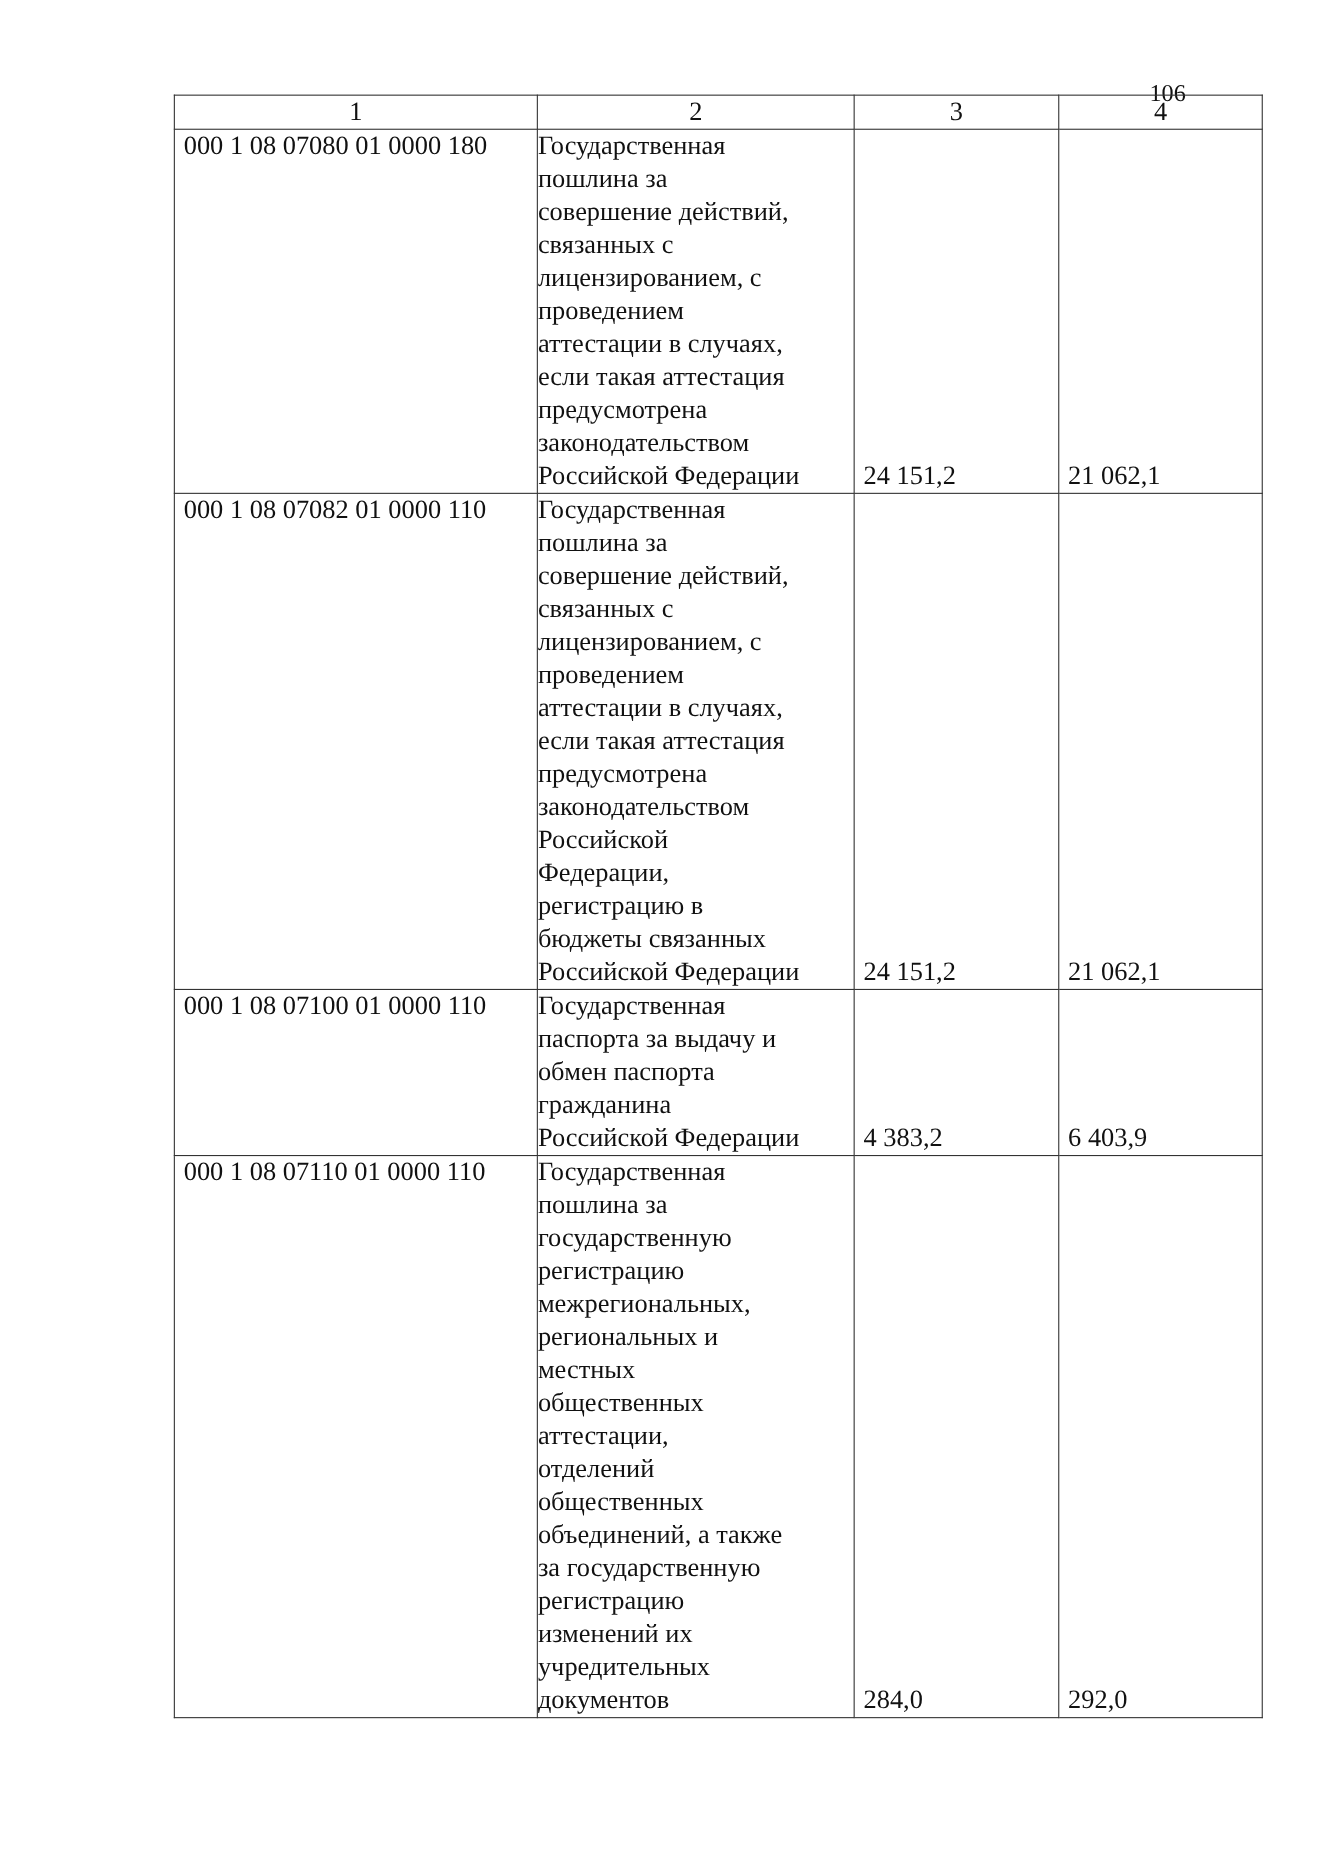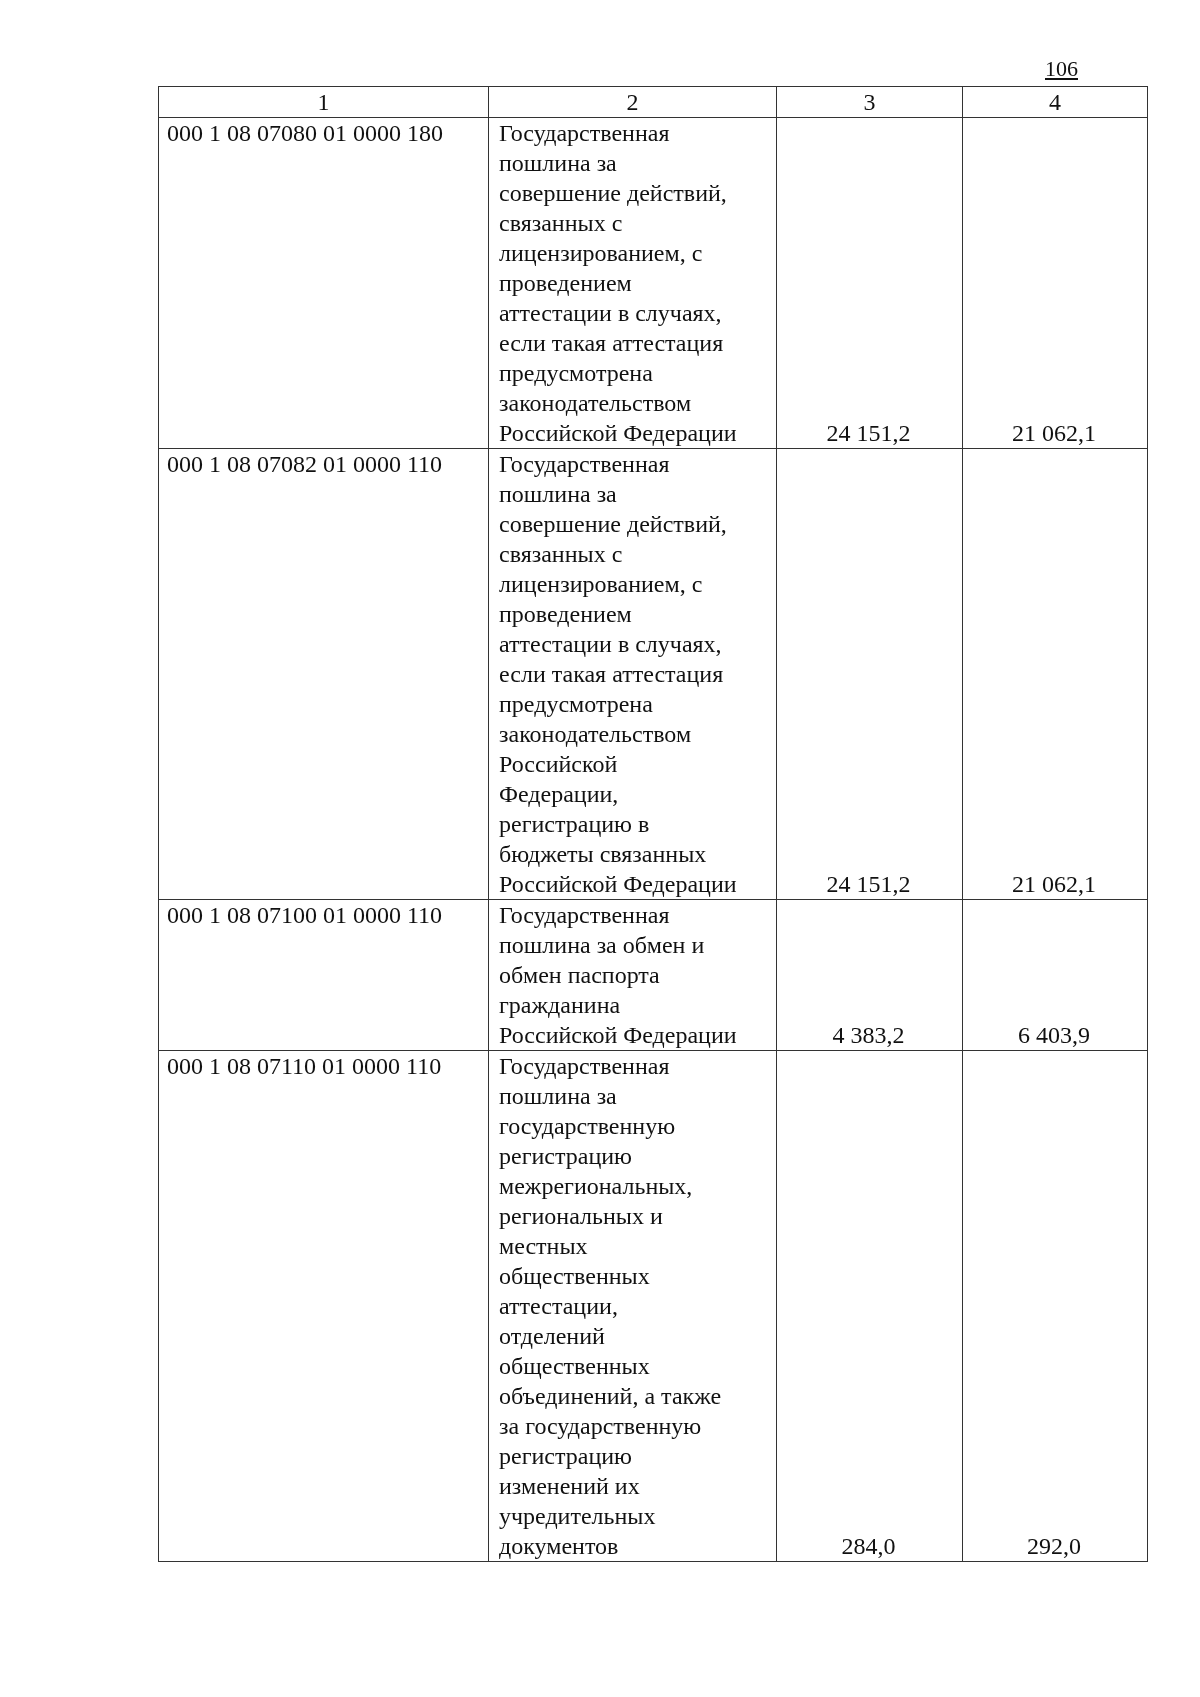--- a/index.html
+++ b/index.html
@@ -9,27 +9,26 @@
     }
     body {
       width: 1200px;
       height: 1697px;
       position: relative;
       font-family: "Liberation Serif", "DejaVu Serif", serif;
       color: #111111;
     }
     .page-number {
       position: absolute;
-      top: 56px;
+      top: 72px;
       left: 1045px;
       width: 80px;
       font-size: 22px;
       line-height: 26px;
       text-align: left;
-      text-decoration: underline;
     }
     table.budget-table {
       position: absolute;
       top: 86px;
       left: 158px;
       border-collapse: collapse;
       table-layout: fixed;
       width: 989px;
       font-size: 24px;
       line-height: 30px;
@@ -43,25 +42,25 @@
       font-weight: normal;
       text-align: center;
       height: 30px;
       padding: 0;
     }
     .budget-table td.col-code {
       padding-left: 8px;
       white-space: nowrap;
     }
     .budget-table td.col-name {
-      padding-left: 10px;
+      padding-left: 0;
       padding-right: 6px;
     }
     .budget-table td.col-num {
-      text-align: center;
+      text-align: left;
       vertical-align: bottom;
       padding-right: 10px;
       margin-left: 32px;
     }
     .name-line {
       display: block;
       white-space: nowrap;
     }
     col.c1 { width: 330px; }
     col.c2 { width: 288px; }
@@ -126,21 +125,21 @@
           <span class="name-line">бюджеты связанных</span>
           <span class="name-line">Российской Федерации</span>
         </td>
       <td class="col-num">24 151,2</td>
       <td class="col-num">21 062,1</td>
     </tr>
     <tr>
       <td class="col-code">000 1 08 07100 01 0000 110</td>
       <td class="col-name">
           <span class="name-line">Государственная</span>
-          <span class="name-line">пошлина за обмен и</span>
+          <span class="name-line">паспорта за выдачу и</span>
           <span class="name-line">обмен паспорта</span>
           <span class="name-line">гражданина</span>
           <span class="name-line">Российской Федерации</span>
         </td>
       <td class="col-num">4 383,2</td>
       <td class="col-num">6 403,9</td>
     </tr>
     <tr>
       <td class="col-code">000 1 08 07110 01 0000 110</td>
       <td class="col-name">

